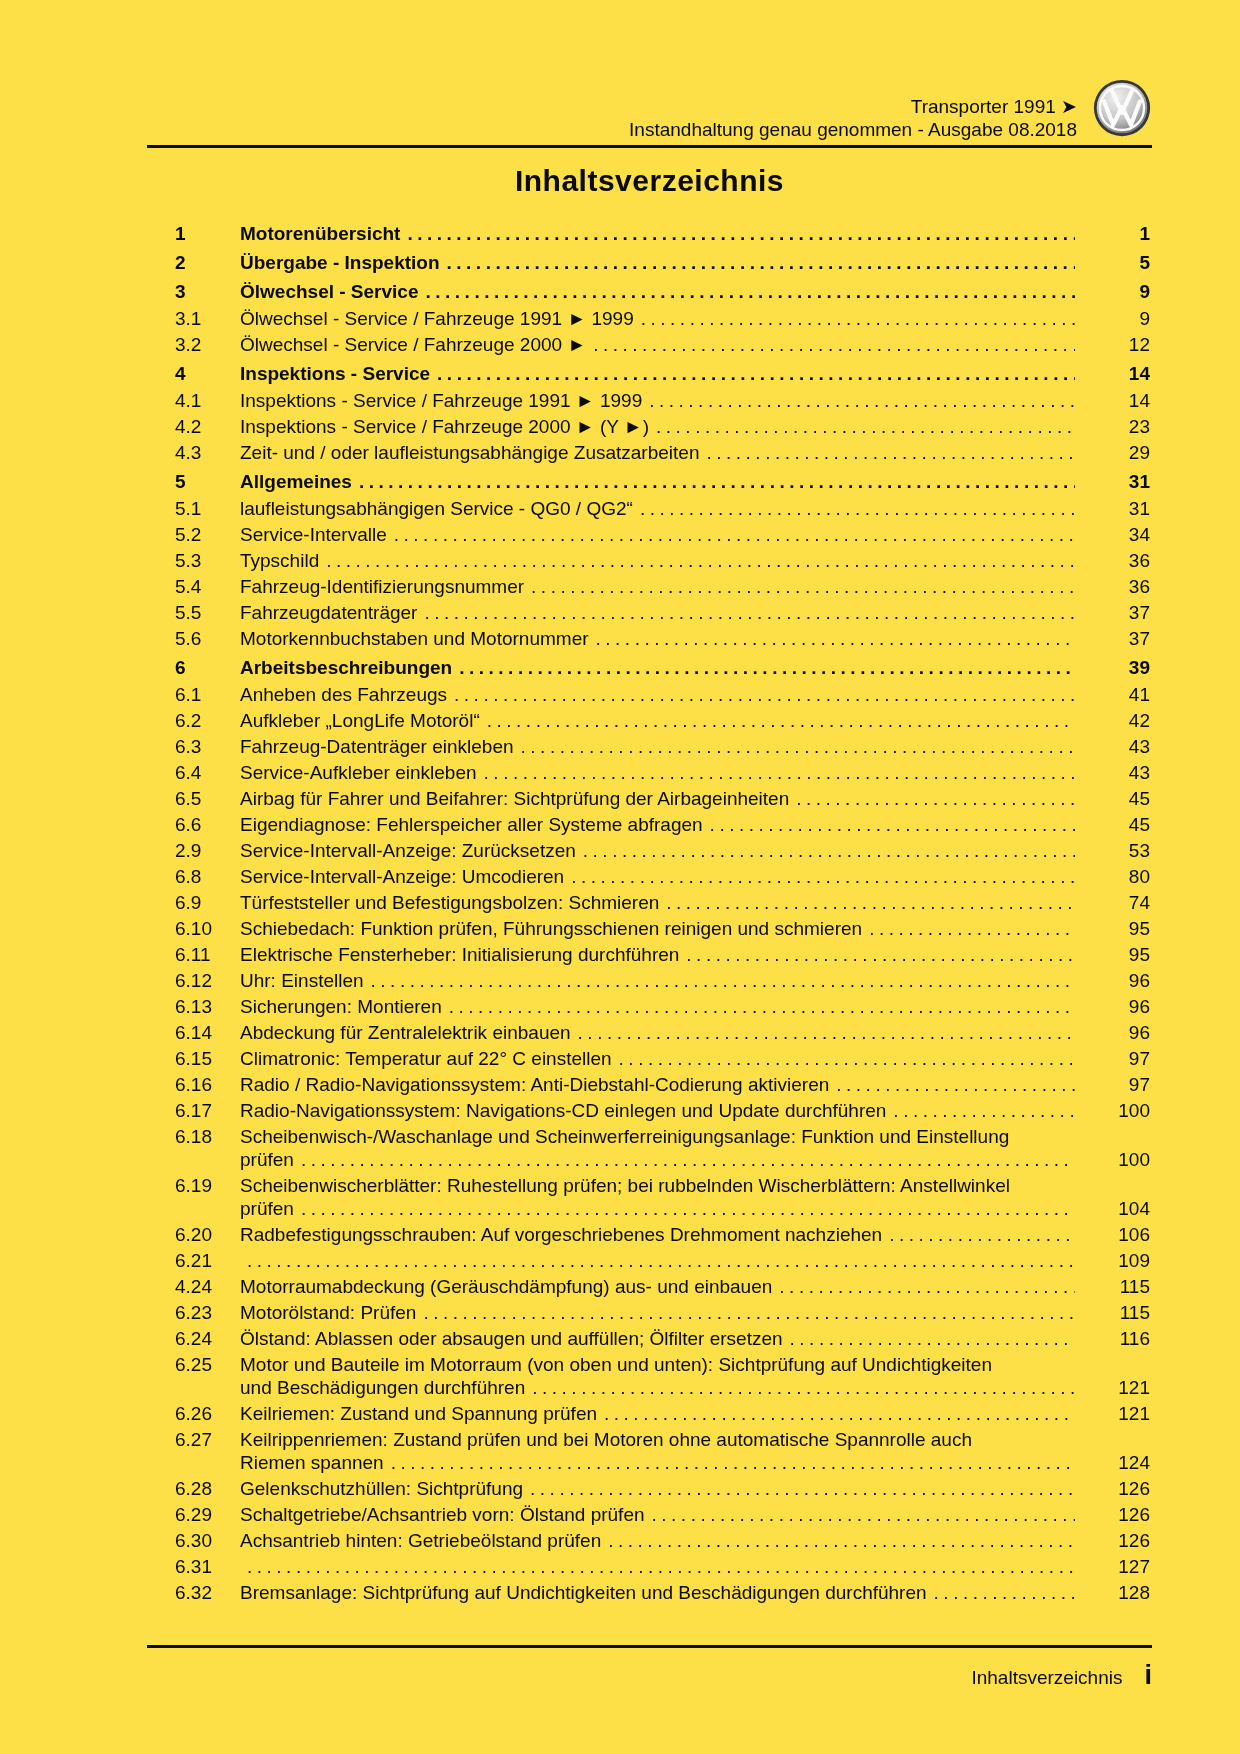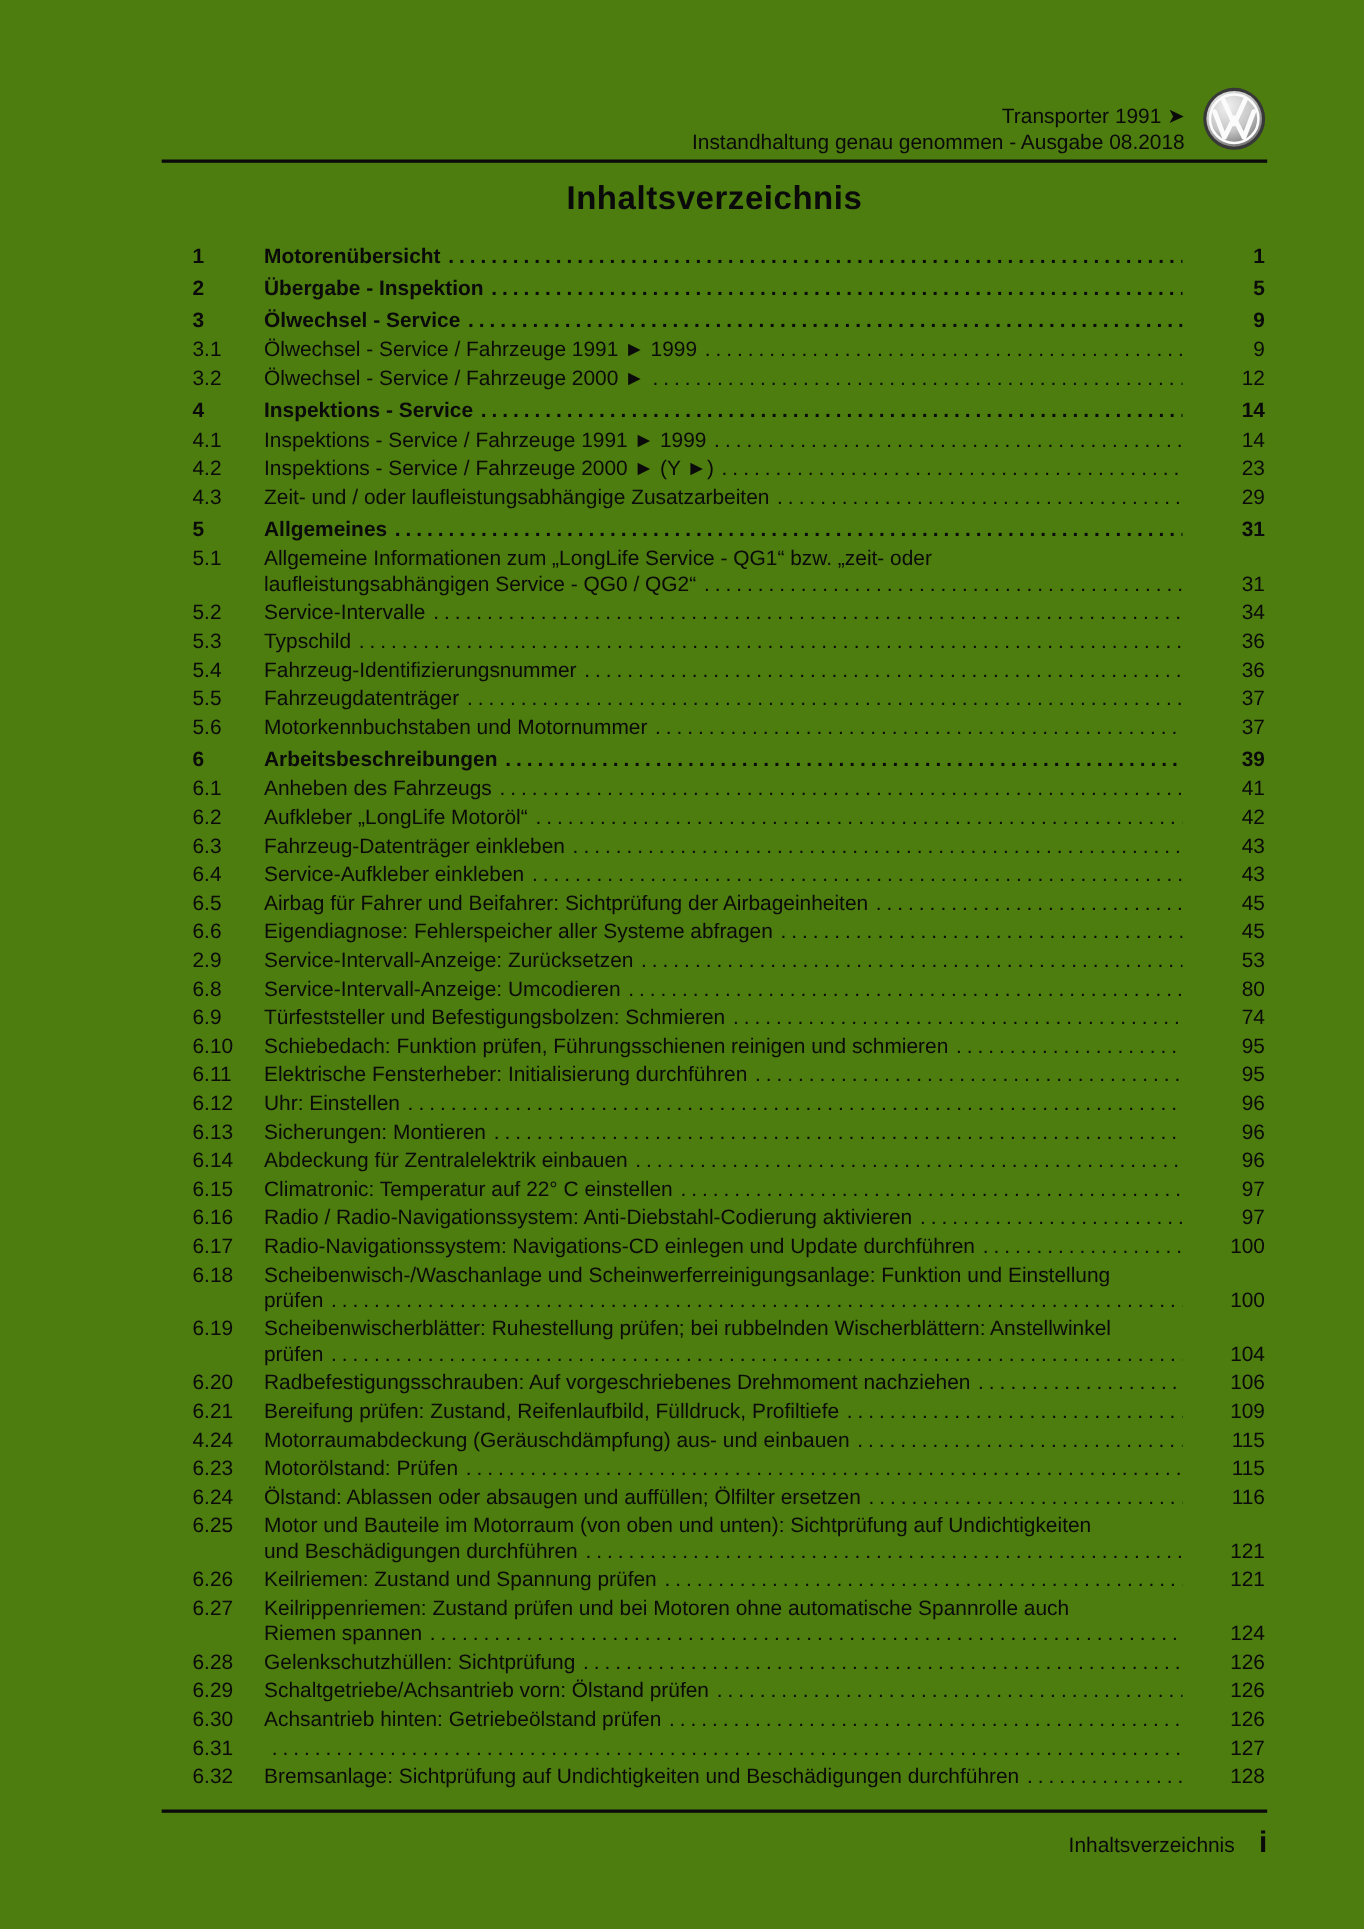--- a/index.html
+++ b/index.html
@@ -1,20 +1,20 @@
 <!DOCTYPE html>
 <html lang="de"><head>
 <meta charset="utf-8">
 <style>
   html,body { margin:0; padding:0; background:#e8e8e8; }
   .page {
     position:relative;
     width:1240px; height:1754px;
     margin:0 auto;
-    background:#4d7c0f;
+    background:#fde047;
     color:#0a0a0a;
     font-family:"Liberation Sans", sans-serif;
     overflow:hidden;
   }
   
   .header {
     margin:78px 88px 0 147px;
     display:flex;
     justify-content:flex-end;
     align-items:flex-end;
@@ -216,21 +216,20 @@
             <span class="text">Allgemeines</span>
             <span class="dots">............................................................................................................................................................................................................................</span>
           </span>
         </span>
       <span class="pagecol">31</span>
     </div>
 
     <div class="row">
       <span class="num">5.1</span>
       <span class="body">
-          <span class="line-plain" style="display: block;">Allgemeine Informationen zum „LongLife Service - QG1“ bzw. „zeit- oder</span>
           <span class="line">
             <span class="text">laufleistungsabhängigen Service - QG0 / QG2“</span>
             <span class="dots">............................................................................................................................................................................................................................</span>
           </span>
         </span>
       <span class="pagecol">31</span>
     </div>
 
     <div class="row">
       <span class="num">5.2</span>
@@ -517,21 +516,20 @@
             <span class="dots">............................................................................................................................................................................................................................</span>
           </span>
         </span>
       <span class="pagecol">106</span>
     </div>
 
     <div class="row">
       <span class="num">6.21</span>
       <span class="body">
           <span class="line">
-            <span class="text">Bereifung prüfen: Zustand, Reifenlaufbild, Fülldruck, Profiltiefe</span>
             <span class="dots">............................................................................................................................................................................................................................</span>
           </span>
         </span>
       <span class="pagecol">109</span>
     </div>
 
     <div class="row">
       <span class="num">4.24</span>
       <span class="body">
           <span class="line">

